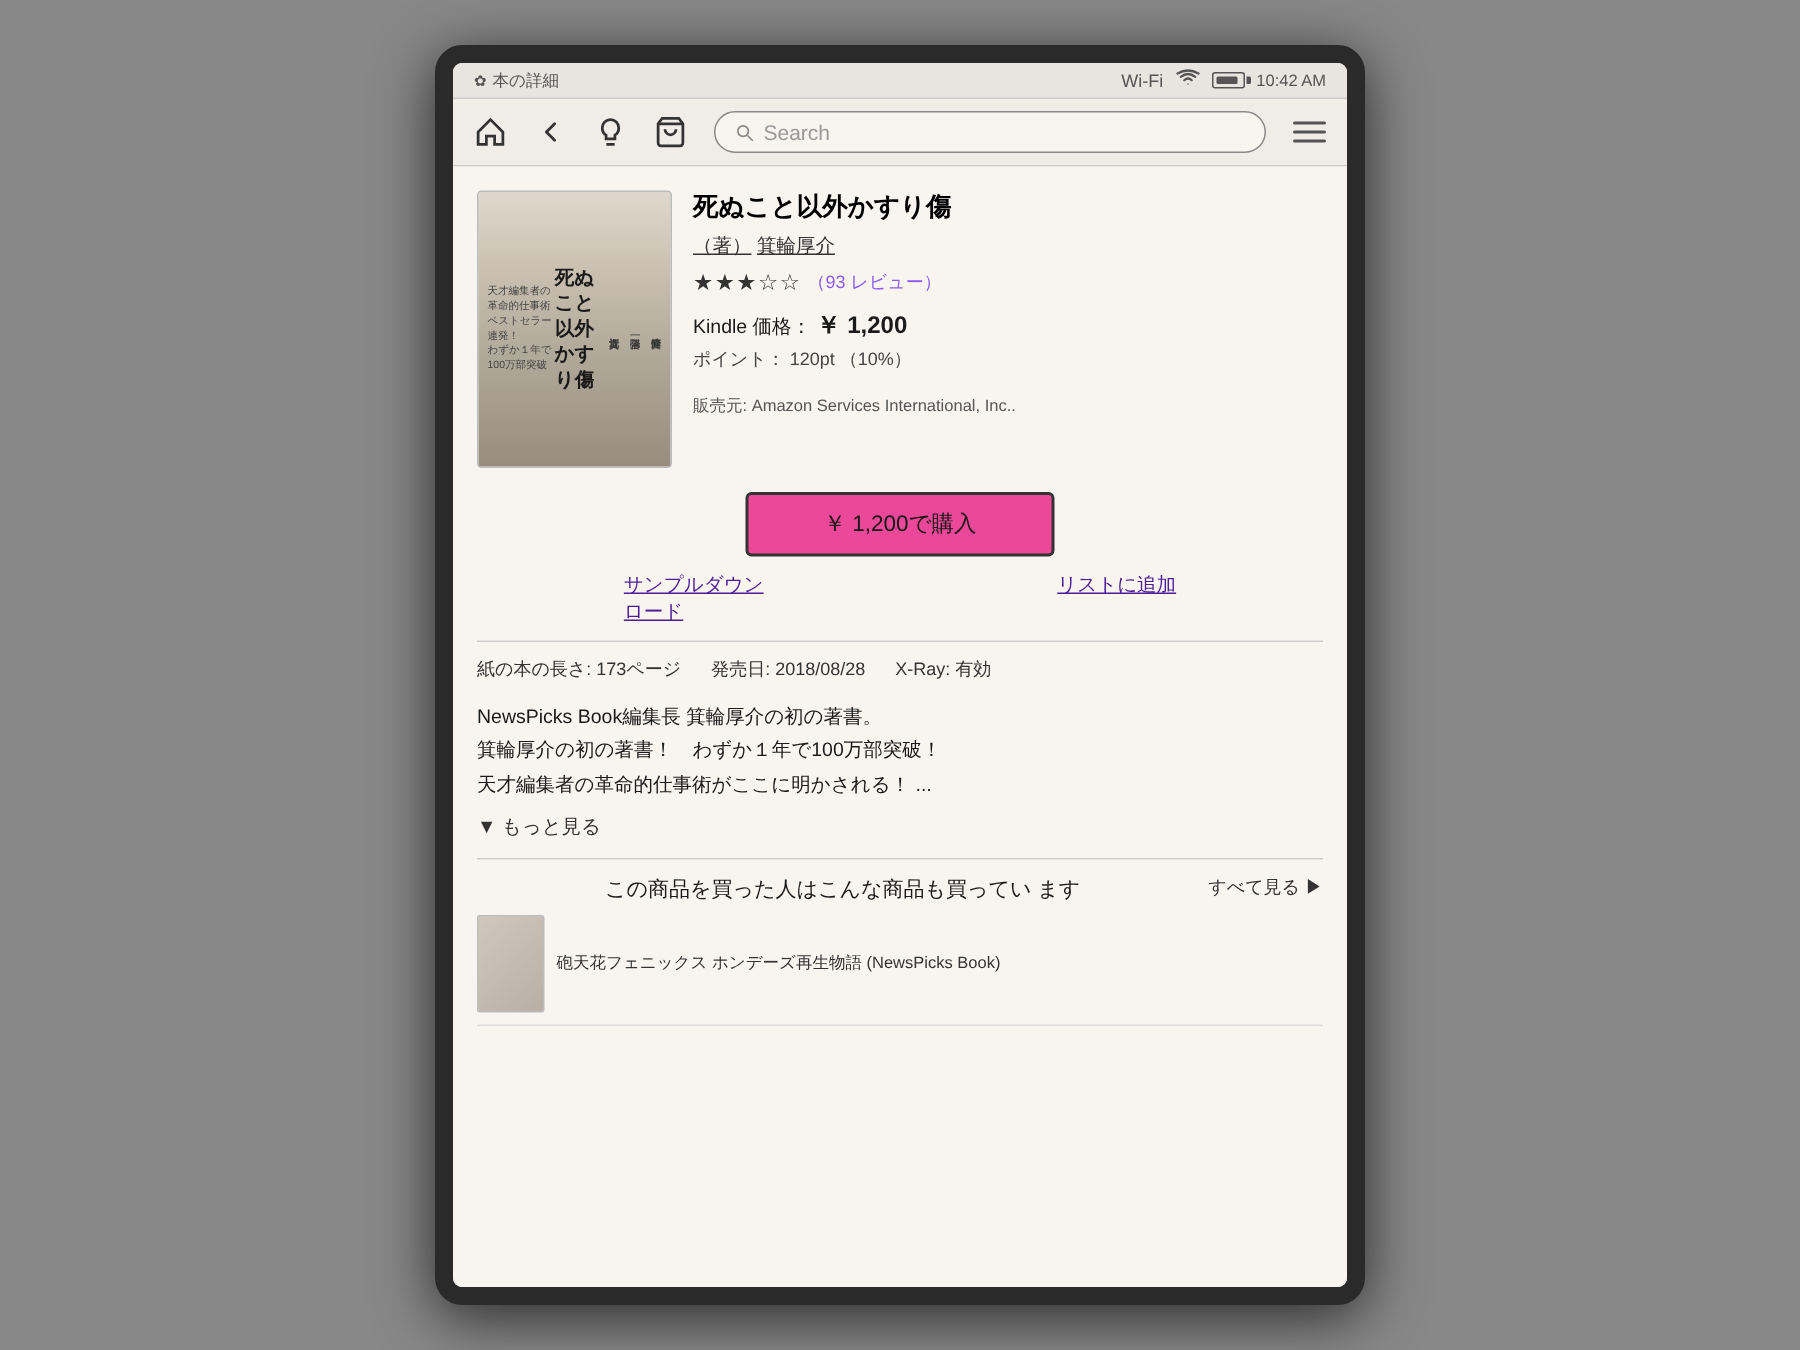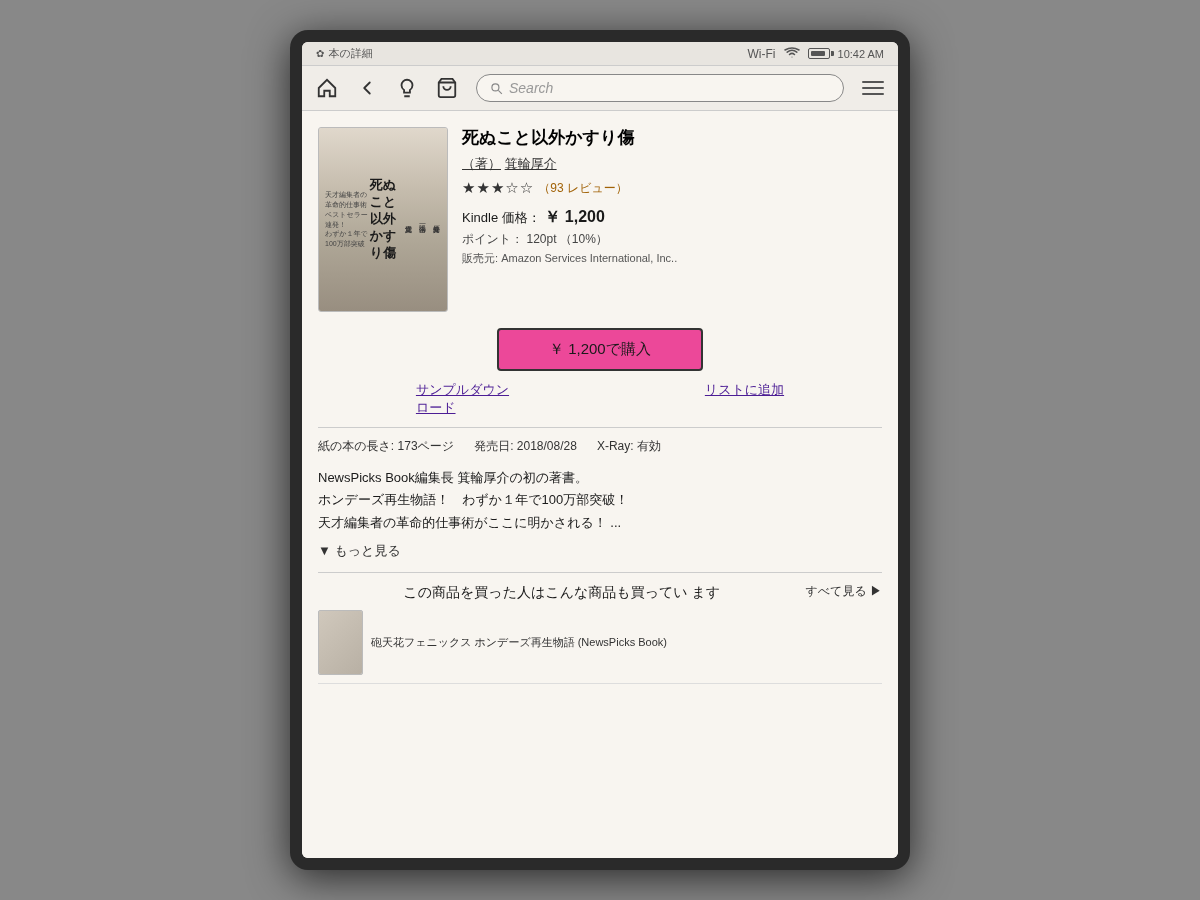--- a/index.html
+++ b/index.html
@@ -132,21 +132,20 @@
 
     .search-box {
       flex: 1;
       border: 1.5px solid #888;
       border-radius: 20px;
       padding: 5px 12px;
       display: flex;
       align-items: center;
       gap: 6px;
       background: #f8f5f0;
-      font-style: italic;
     }
 
     .search-box svg {
       width: 14px;
       height: 14px;
       stroke: #888;
       stroke-width: 2;
       fill: none;
       flex-shrink: 0;
     }
@@ -271,41 +270,41 @@
     }
 
     .stars {
       color: #333;
       font-size: 15px;
       letter-spacing: 1px;
     }
 
     .review-count {
       font-size: 12px;
-      color: #a16207;
+      color: #8b5cf6;
     }
 
     .price-section {
       margin-top: 4px;
     }
 
     .kindle-price {
       font-size: 13px;
       color: #1a1a1a;
       margin-bottom: 3px;
     }
 
     .kindle-price strong {
       font-size: 16px;
     }
 
     .points-row {
       font-size: 12px;
       color: #444;
-      margin-bottom: 3px;
+      margin-bottom: 15px;
     }
 
     .seller-row {
       font-size: 11px;
       color: #555;
     }
 
     .buy-button-section {
       display: flex;
       justify-content: center;
@@ -557,21 +556,21 @@
           <span>2018/08/28</span>
         </span>
         <span>
           <span>X-Ray:</span>
           <span>有効</span>
         </span>
       </div>
 
       <div class="description-section">
         <div>NewsPicks Book編集長 箕輪厚介の初の著書。</div>
-        <div>ホンデーズ再生物語！　わずか１年で100万部突破！</div>
+        <div>箕輪厚介の初の著書！　わずか１年で100万部突破！</div>
         <div>天才編集者の革命的仕事術がここに明かされる！ ...</div>
       </div>
 
       <div class="more-link">▼ もっと見る</div>
 
       <hr class="divider">
 
       <div class="section-header">
         <div class="section-title">この商品を買った人はこんな商品も買ってい
 ます</div>

